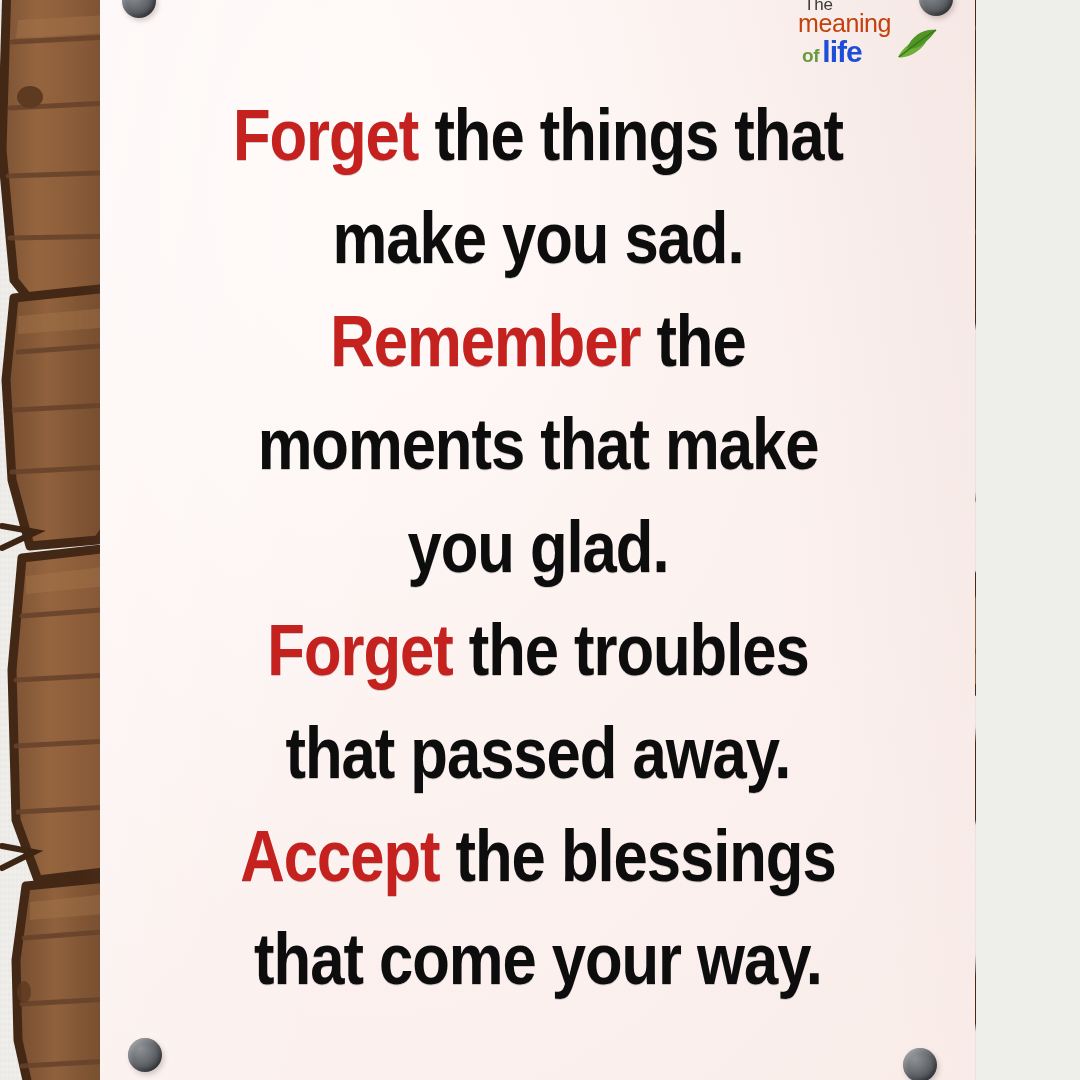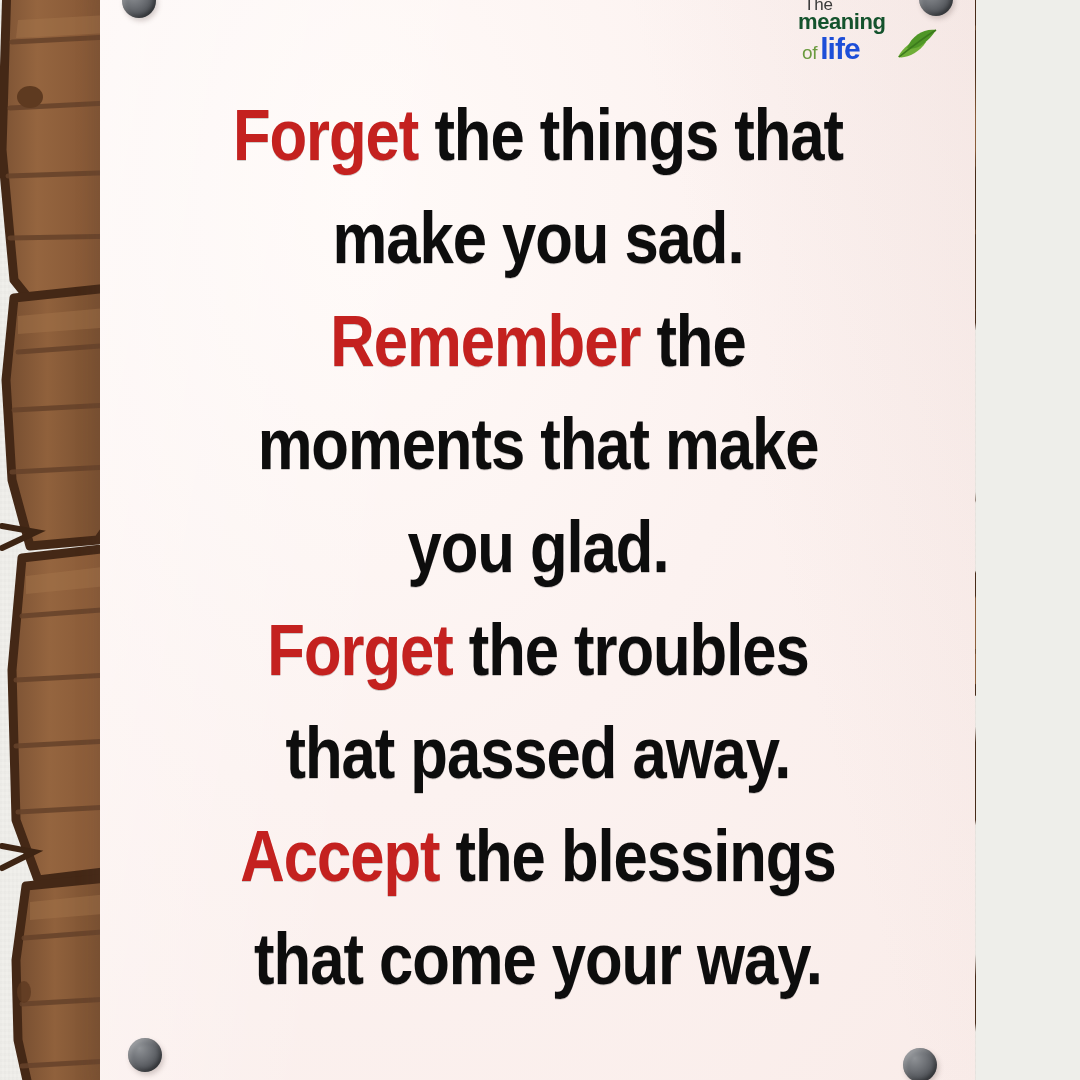--- a/index.html
+++ b/index.html
@@ -92,35 +92,35 @@
   .logo .l-the {
     display:block;
     font-size: 17px;
     font-weight: 400;
     color: #3b3b3b;
     letter-spacing: -0.2px;
     margin-left: 6px;
   }
   .logo .l-meaning {
     display:block;
-    font-size: 22px;
-    font-weight: 700;
-    color: #14532d;
+    font-size: 25px;
+    font-weight: 400;
+    color: #c2410c;
     letter-spacing: -0.4px;
     margin-top: -2px;
   }
   .logo .l-row {
     display:flex;
     align-items: baseline;
     margin-top: 1px;
     margin-left: 4px;
   }
   .logo .l-of {
     font-size: 19px;
-    font-weight: 400;
+    font-weight: 700;
     color: #6a9a3e;
     letter-spacing: -0.3px;
   }
   .logo .l-life {
     font-size: 30px;
     font-weight: 700;
     color: #1d4ed8;
     letter-spacing: -1px;
     margin-left: 3px;
   }

